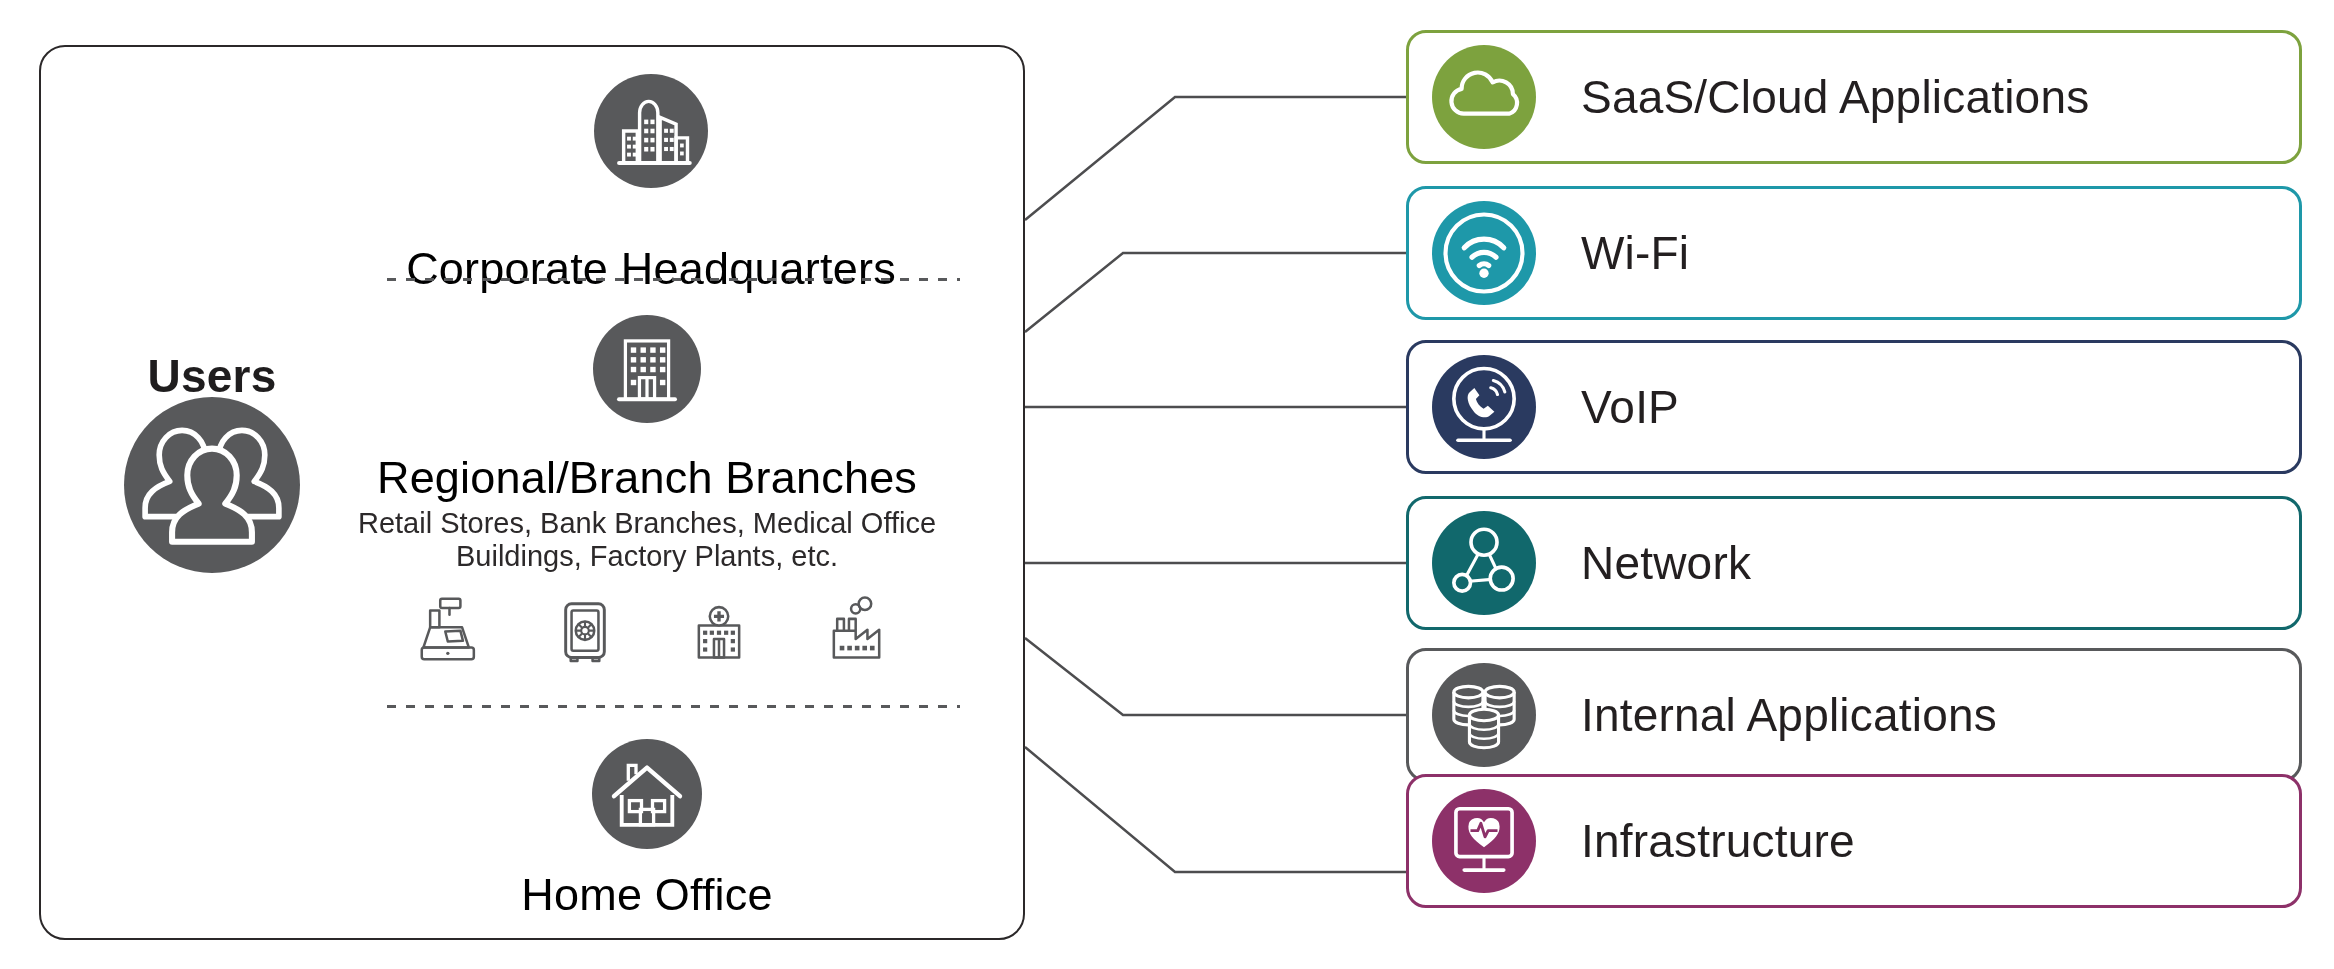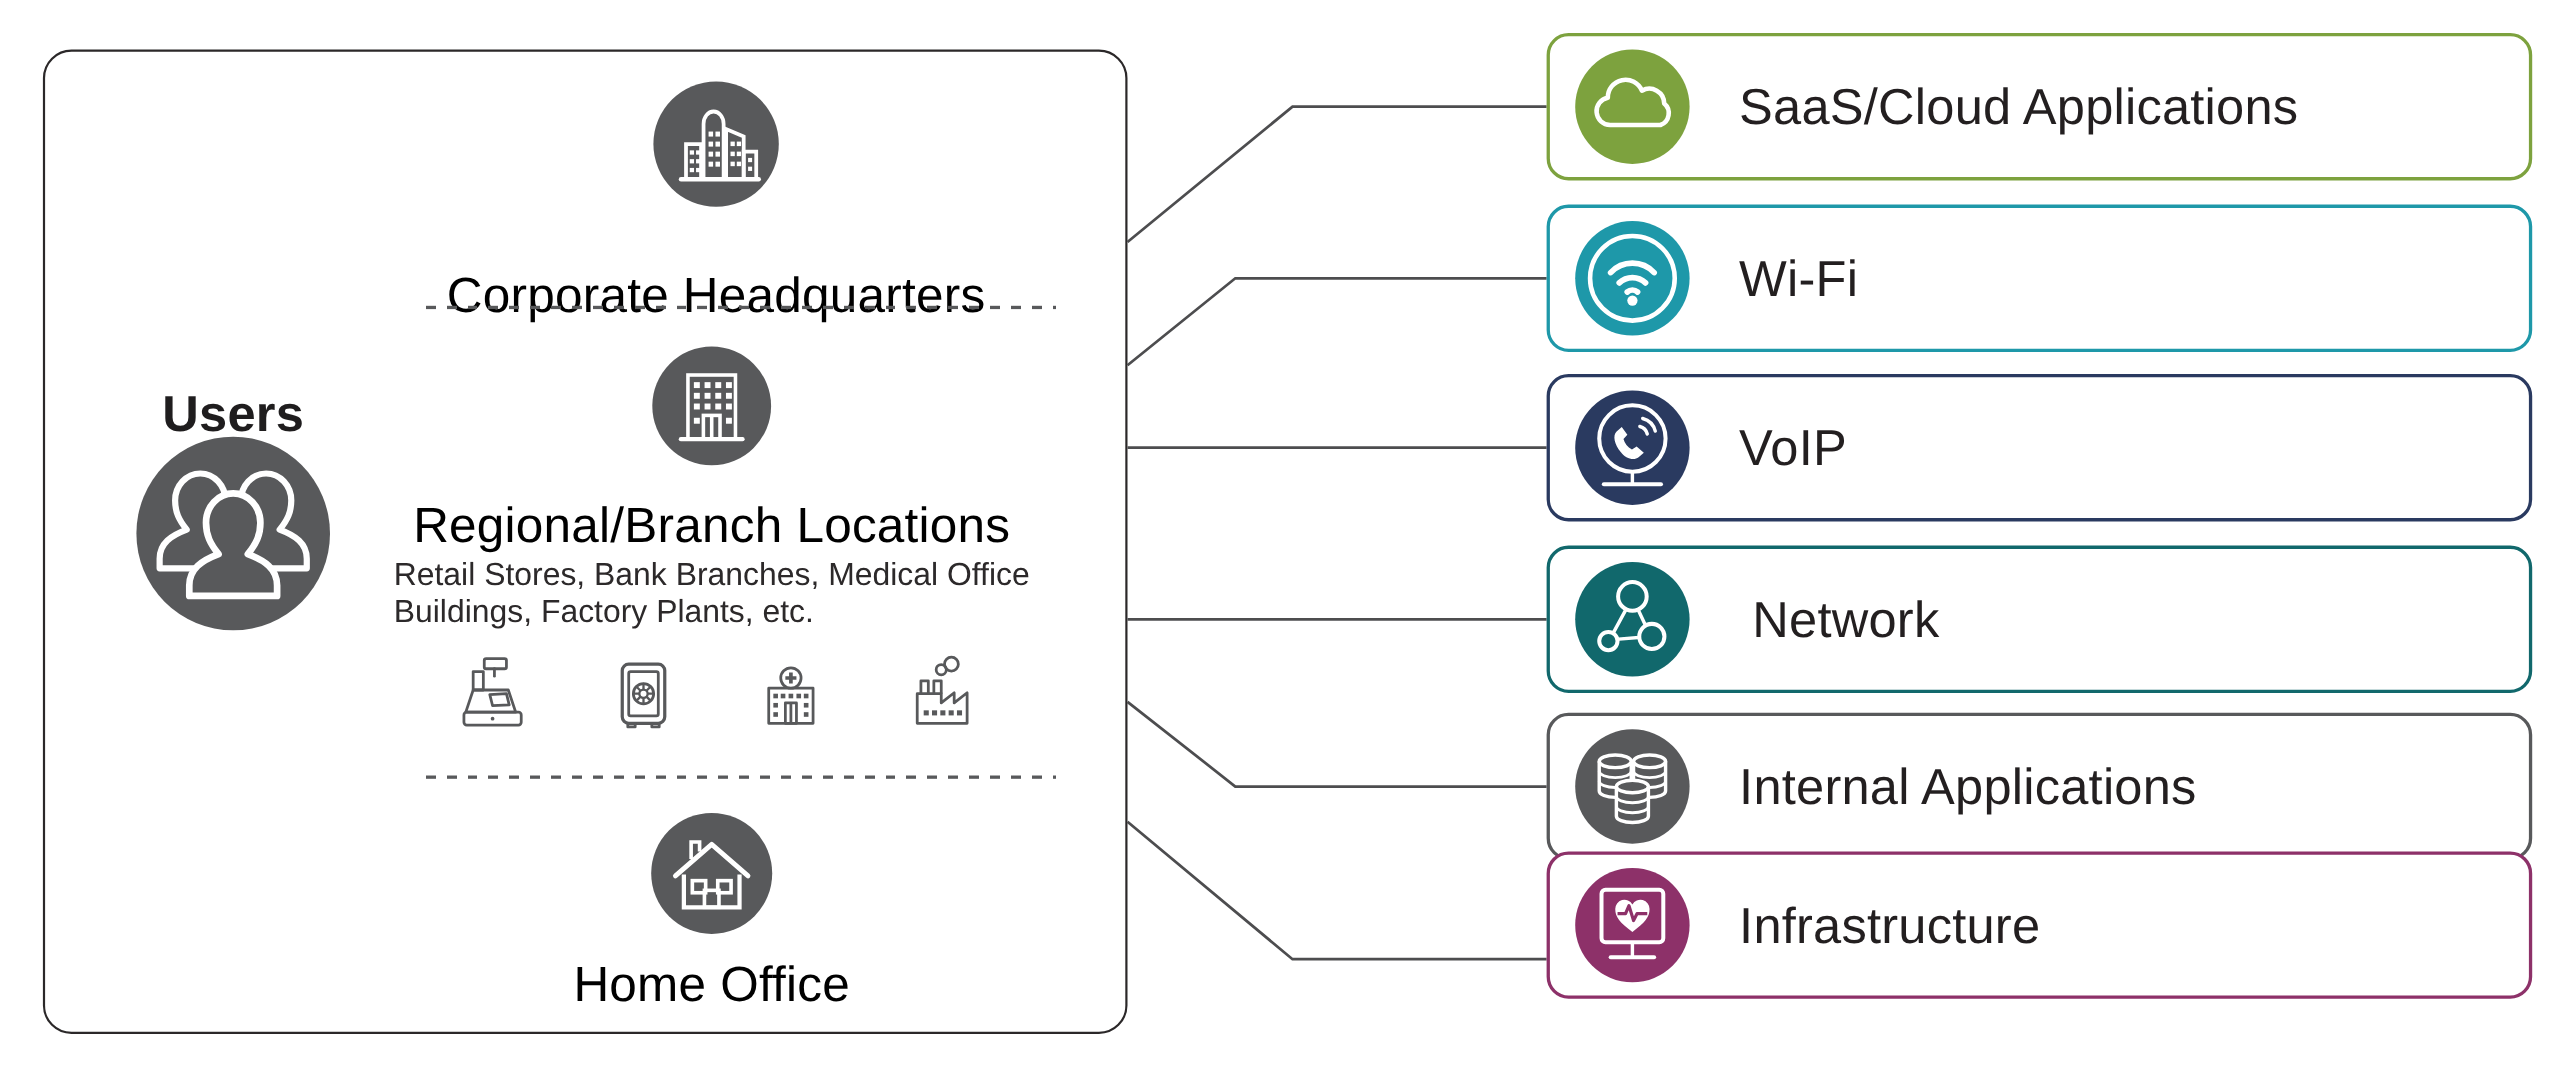--- a/index.html
+++ b/index.html
@@ -13,21 +13,21 @@
     border:2.5px solid #2b2829;border-radius:26px;background:#fff;box-sizing:border-box;
   }
   .gray-circle{position:absolute;border-radius:50%;background:#58595b;transform:translateX(-50%);}
   .gray-circle svg{width:100%;height:100%;display:block;}
   .panel-label{
     position:absolute;transform:translateX(-50%);white-space:nowrap;
     font-size:45px;font-weight:400;color:#000000;letter-spacing:.2px;
   }
   .users-label{font-size:46px;font-weight:700;color:#1f1d1e;}
   .section-sub{
-    position:absolute;transform:translateX(-50%);text-align:left;
+    position:absolute;transform:translateX(-50%);text-align:center;
     font-size:29px;line-height:33px;color:#2c292a;white-space:nowrap;
   }
   .dashed-divider{
     position:absolute;height:3px;
     background:repeating-linear-gradient(to right,#58595b 0 9px,transparent 9px 19px);
   }
   .mini-icon{position:absolute;width:84px;height:84px;transform:translateX(-50%);}
   .mini-icon svg{width:100%;height:100%;display:block;}
   
   .service-box{
@@ -122,21 +122,21 @@
             <rect x="62" y="39" width="5" height="5"></rect>
           <rect x="35" y="48" width="5" height="5"></rect>
             <rect x="44" y="48" width="5" height="5"></rect>
             <rect x="53" y="48" width="5" height="5"></rect>
             <rect x="62" y="48" width="5" height="5"></rect>
           <rect x="35" y="60" width="5" height="5"></rect>
             <rect x="62" y="60" width="5" height="5"></rect>
         </g>
       </svg>
     </div>
-    <div class="panel-label" style="left:606px;top:405px;">Regional/Branch Locations</div>
+    <div class="panel-label" style="left:606px;top:405px;">Regional/Branch Branches</div>
     <div class="section-sub" style="left:606px;top:460px;">
       <div>Retail Stores, Bank Branches, Medical Office</div>
       <div>Buildings, Factory Plants, etc.</div>
     </div>
 
     <div class="mini-icon" style="left:411px;top:545px;">
       <svg viewBox="0 0 100 100">
         <g stroke="#58595b" fill="none" stroke-width="3" stroke-linejoin="round" stroke-linecap="round">
           <rect x="36" y="8" width="24" height="11" rx="2"></rect>
           <path d="M47 19 V27"></path>
@@ -261,21 +261,21 @@
         <path d="M39.8 53.8 c-5.5 -6.6 -7.3 -14.6 -3.6 -18 l4.5 -4 4.9 6.9 -3.4 3.6 c0.9 3.7 3.6 7.2 7.4 9.3 l4.1 -2.7 6.3 5.6 -4.6 3.9 c-4 3.3 -11.6 1.2 -15.6 -4.6 z" fill="#fff"></path>
         <g fill="none" stroke="#fff" stroke-width="3" stroke-linecap="round">
           <path d="M56.5 31.5 a9 9 0 0 1 6.5 6.5"></path>
           <path d="M59 24.5 a15.5 15.5 0 0 1 11 11"></path>
         </g>
       </svg>
     </div>
     <div class="service-label">VoIP</div>
   </div>
 
-  <div class="service-box" style="top: 496px; border-color: rgb(17, 104, 108); padding-left: 12px;">
+  <div class="service-box" style="top: 496px; border-color: rgb(17, 104, 108);">
     <div class="service-circle" style="background-color: rgb(17, 104, 108);">
       <svg viewBox="0 0 100 100">
         <g stroke="#fff" stroke-width="3" fill="none">
           <path d="M50 31 L30 68 M50 31 L66 65 M30 68 L66 65"></path>
         </g>
         <g stroke="#fff" stroke-width="3.5" fill="#11686c">
           <circle cx="50" cy="30" r="12.5"></circle>
           <circle cx="29" cy="69" r="8"></circle>
           <circle cx="67" cy="65" r="11"></circle>
         </g>

